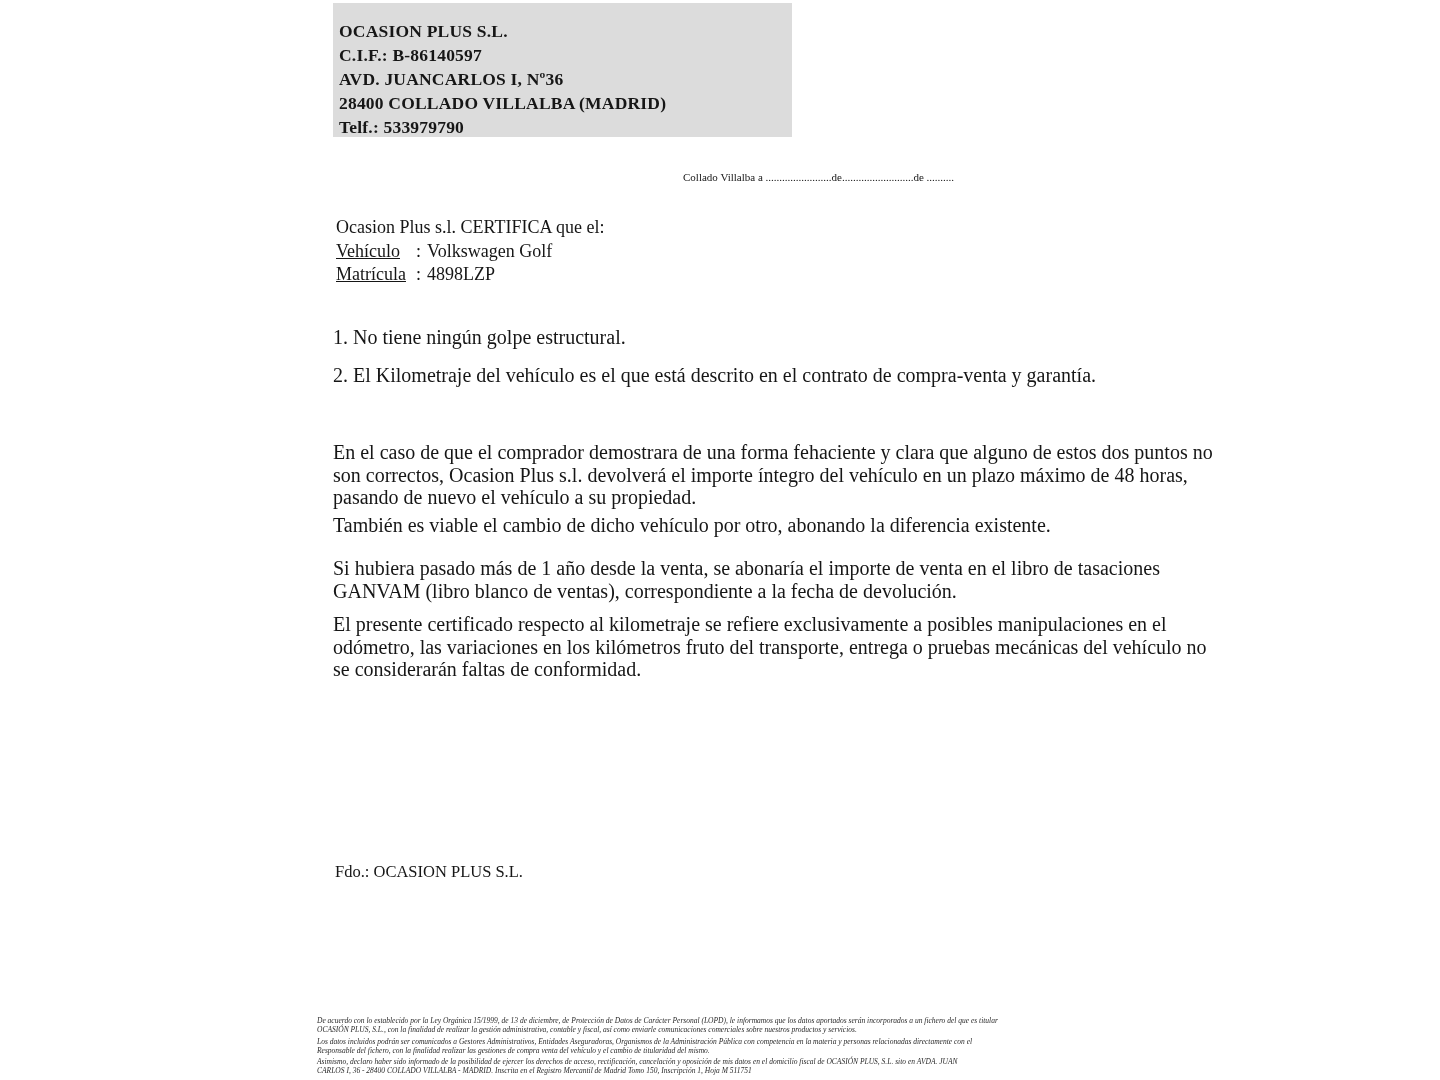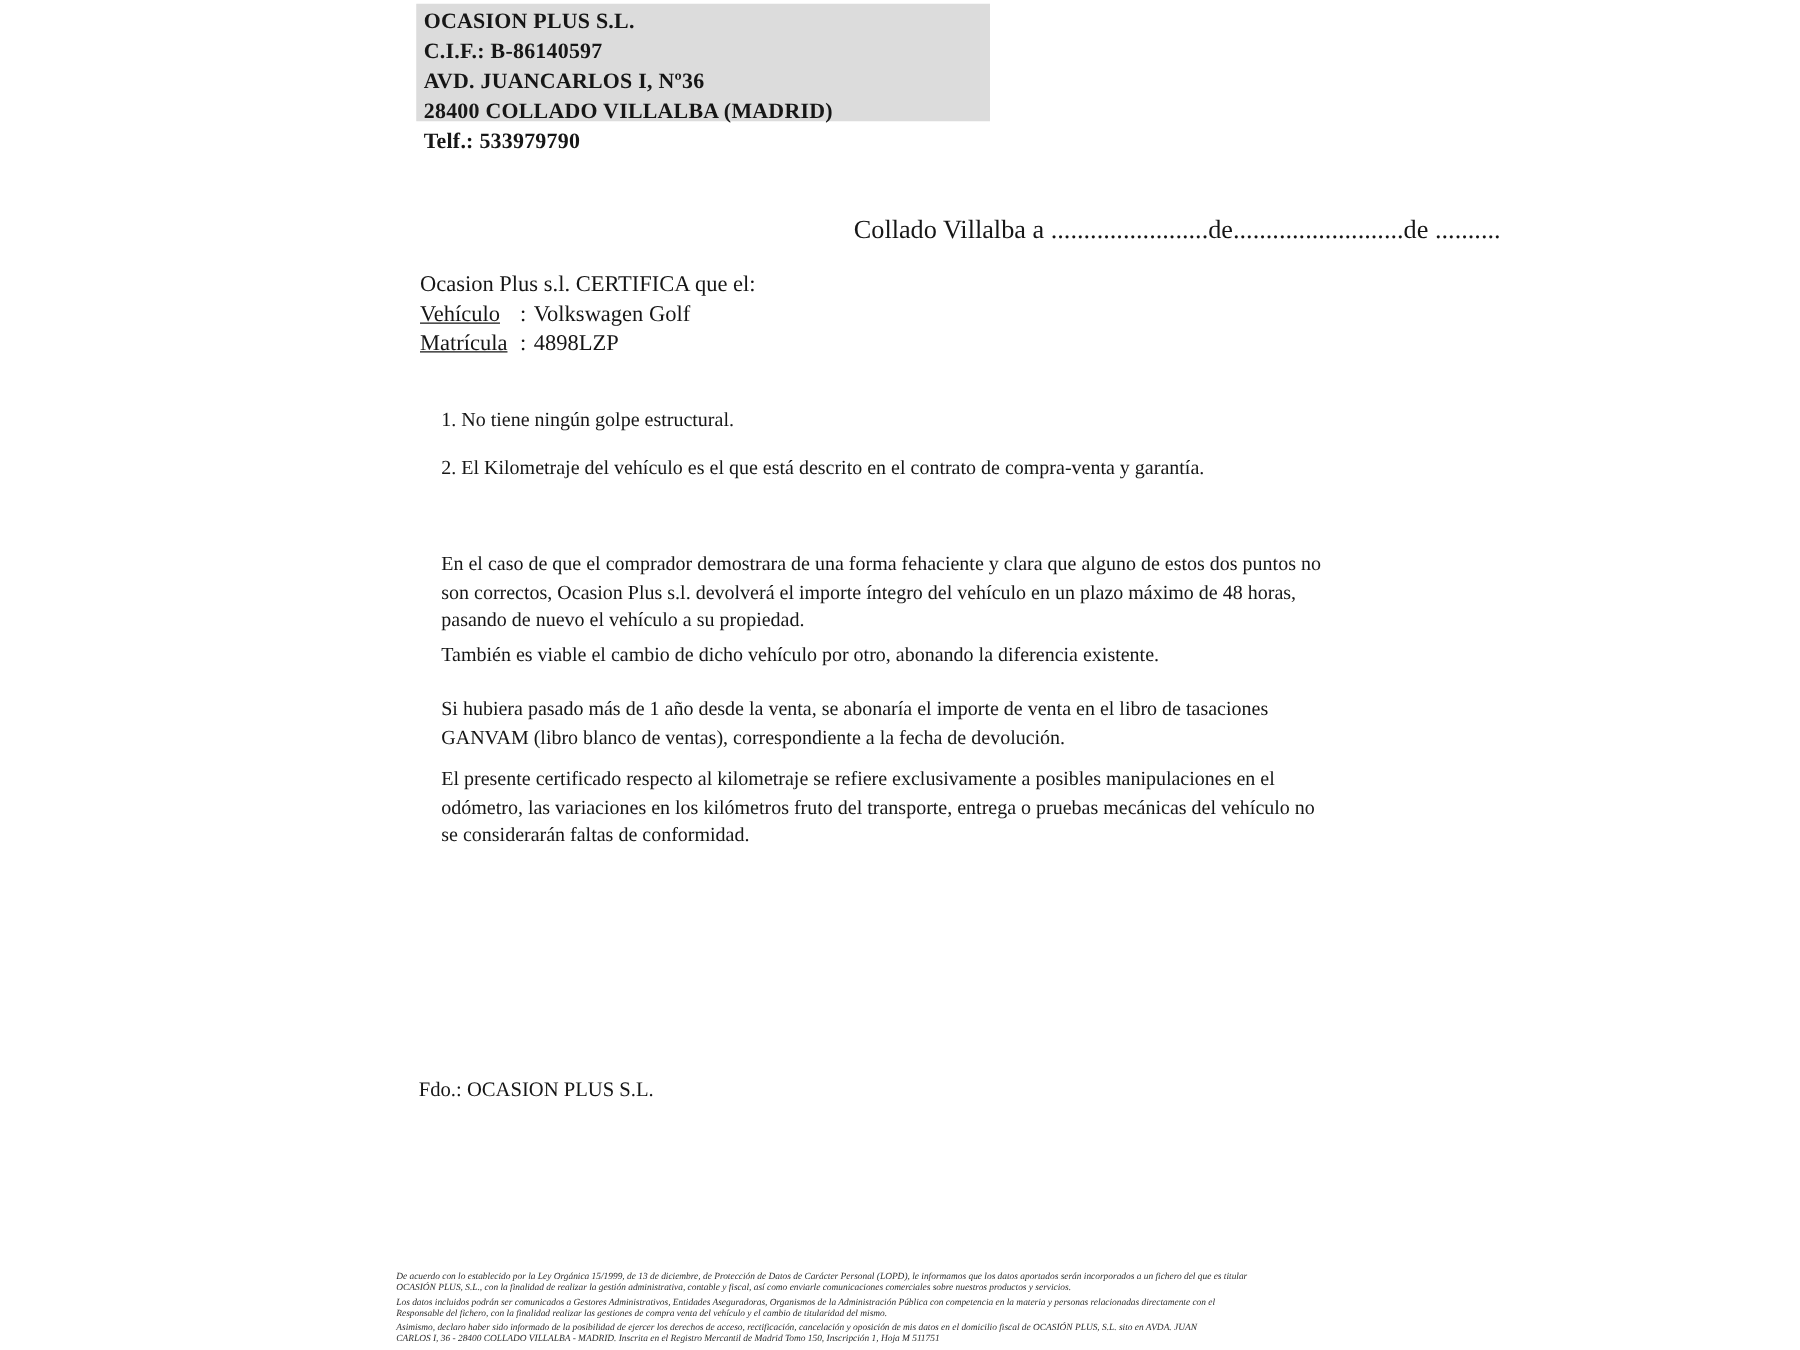--- a/index.html
+++ b/index.html
@@ -15,62 +15,61 @@
     color: #161616;
     overflow: hidden;
   }
   .abs { position: absolute; }
 
   
   .header-box {
     left: 333px;
     top: 3px;
     width: 459px;
-    height: 94px;
+    height: 134px;
     background: #dcdcdc;
     box-sizing: border-box;
-    padding: 1px 0 0 6px;
+    padding: 16px 0 0 6px;
   }
   .header-box .hline {
     font-weight: bold;
     font-size: 17.5px;
     line-height: 24px;
     white-space: nowrap;
     letter-spacing: 0.2px;
   }
 
   
   .date-line {
     left: 683px;
     top: 171px;
-    font-size: 21px;
+    font-size: 11px;
     white-space: pre;
   }
 
   
   .cert-block {
     left: 336px;
     top: 216px;
     font-size: 18px;
     line-height: 23.5px;
   }
   .cert-row { display: flex; align-items: flex-end; }
   .cert-label {
     text-decoration: underline;
     width: 80px;
     flex: 0 0 80px;
   }
   .cert-sep { margin-right: 6px; }
 
   
   .body-text {
-    font-size: 16px;
+    font-size: 20px;
     line-height: 22.5px;
     white-space: pre;
-    margin-left: 20px;
   }
   .pt1 { left: 333px; top: 326px; }
   .pt2 { left: 333px; top: 364px; }
   .para1 { left: 333px; top: 441px; }
   .para2 { left: 333px; top: 514px; }
   .para3 { left: 333px; top: 557px; }
   .para4 { left: 333px; top: 613px; }
 
   
   .signature {

